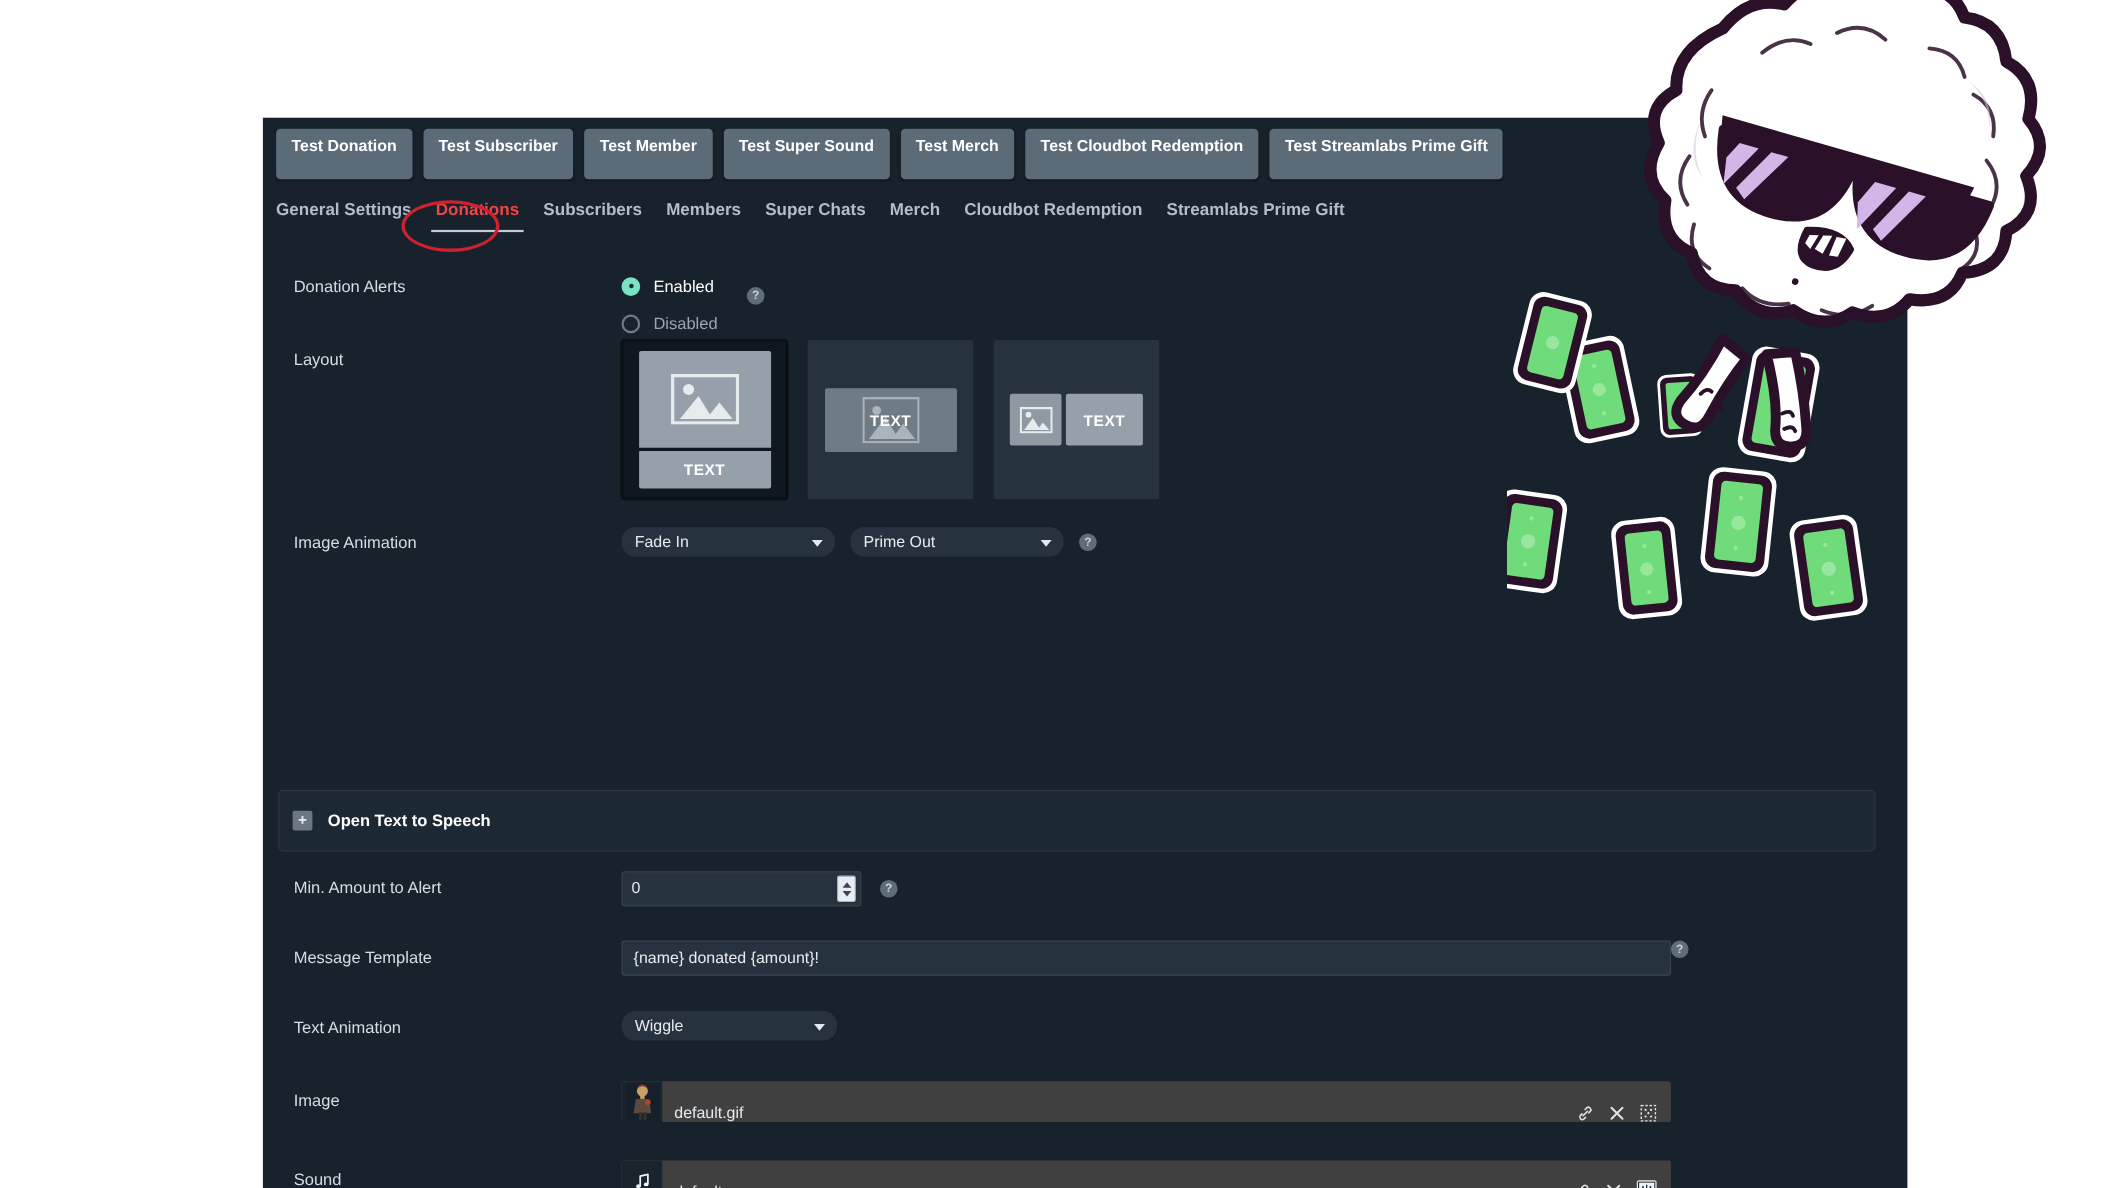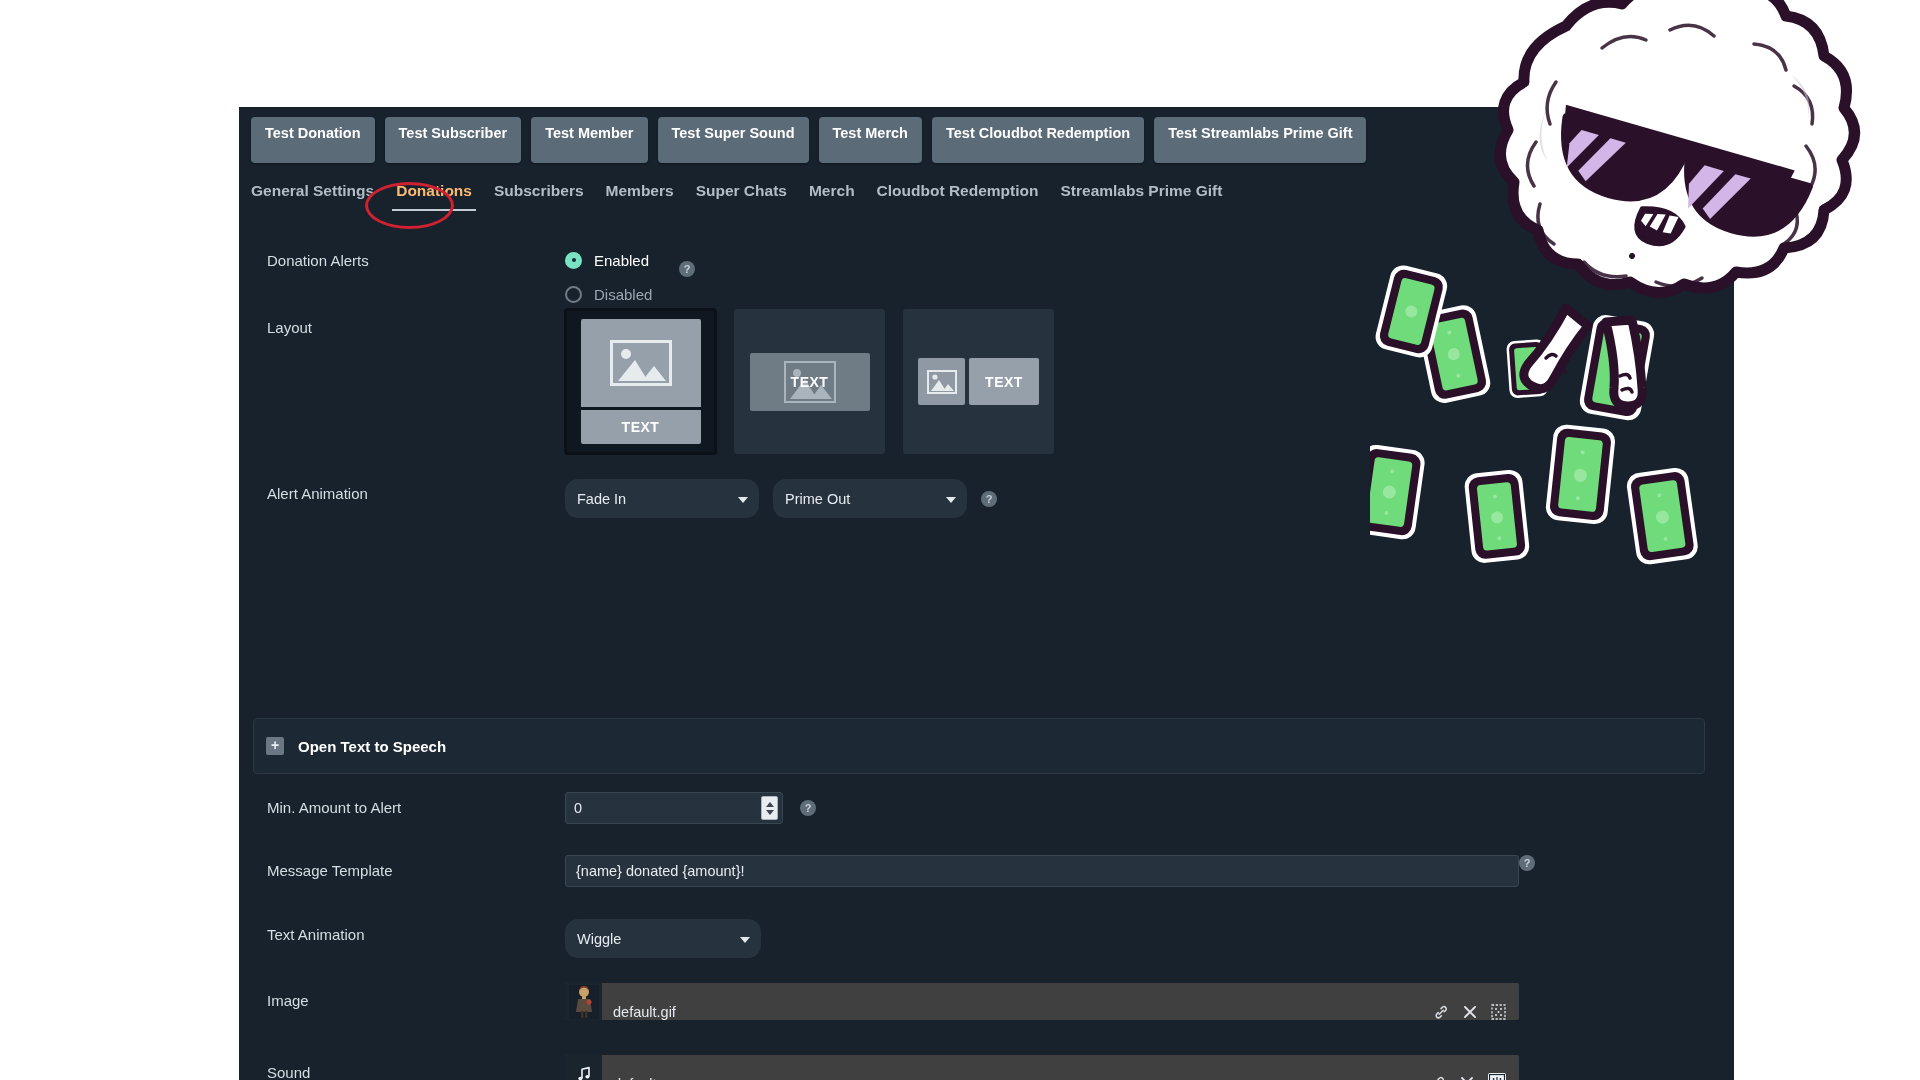--- a/index.html
+++ b/index.html
@@ -57,21 +57,21 @@
   }
   .tab {
     position: relative;
     color: #b2bdc7;
     font-size: 15.5px;
     font-weight: bold;
     white-space: nowrap;
     padding-bottom: 11px;
     cursor: pointer;
   }
-  .tab.active { color: #fdba74; }
+  .tab.active { color: #ef4444; }
   .tab.active::after {
     content: "";
     position: absolute;
     left: -4px; right: -4px; bottom: 0;
     height: 2px;
     background: #c3ccd4;
   }
   
   .annot-ellipse {
     position: absolute;
@@ -181,21 +181,21 @@
                  display:flex; align-items:center; justify-content:center; }
   .l3 .txt-box { width:70px; height:47px; background:#95a0aa; border-radius:2px;
                  display:flex; align-items:center; justify-content:center;
                  color:#ffffff; font-weight:bold; font-size:14px; letter-spacing:.5px; }
 
   
   .select {
     position: relative;
     background: #26323d;
     border-radius: 13px;
-    height: 39px;
+    height: 27px;
     display: flex;
     align-items: center;
     padding: 0 30px 0 12px;
     color: #e6ebef;
     font-size: 14.5px;
     cursor: pointer;
   }
   .select .caret {
     position: absolute; right: 11px; top: 50%;
     width: 0; height: 0; margin-top: -2px;
@@ -394,21 +394,21 @@
               </svg>
             </div>
             <div class="txt-box">TEXT</div>
           </div>
         </div>
       </div>
     </div>
   </div>
 
   <div class="row" style="top:372px; height:40px;">
-    <div class="row-label" style="top:6px;">Alert Animation</div>
+    <div class="row-label" style="top:6px;">Image Animation</div>
     <div class="ctrl" style="top:0; display:flex; align-items:center; gap:14px;">
       <div class="select" style="width:194px;">
         <span>Fade In</span>
         <span class="caret"></span>
       </div>
       <div class="select" style="width:194px;">
         <span>Prime Out</span>
         <span class="caret"></span>
       </div>
       <span class="help">?</span>

